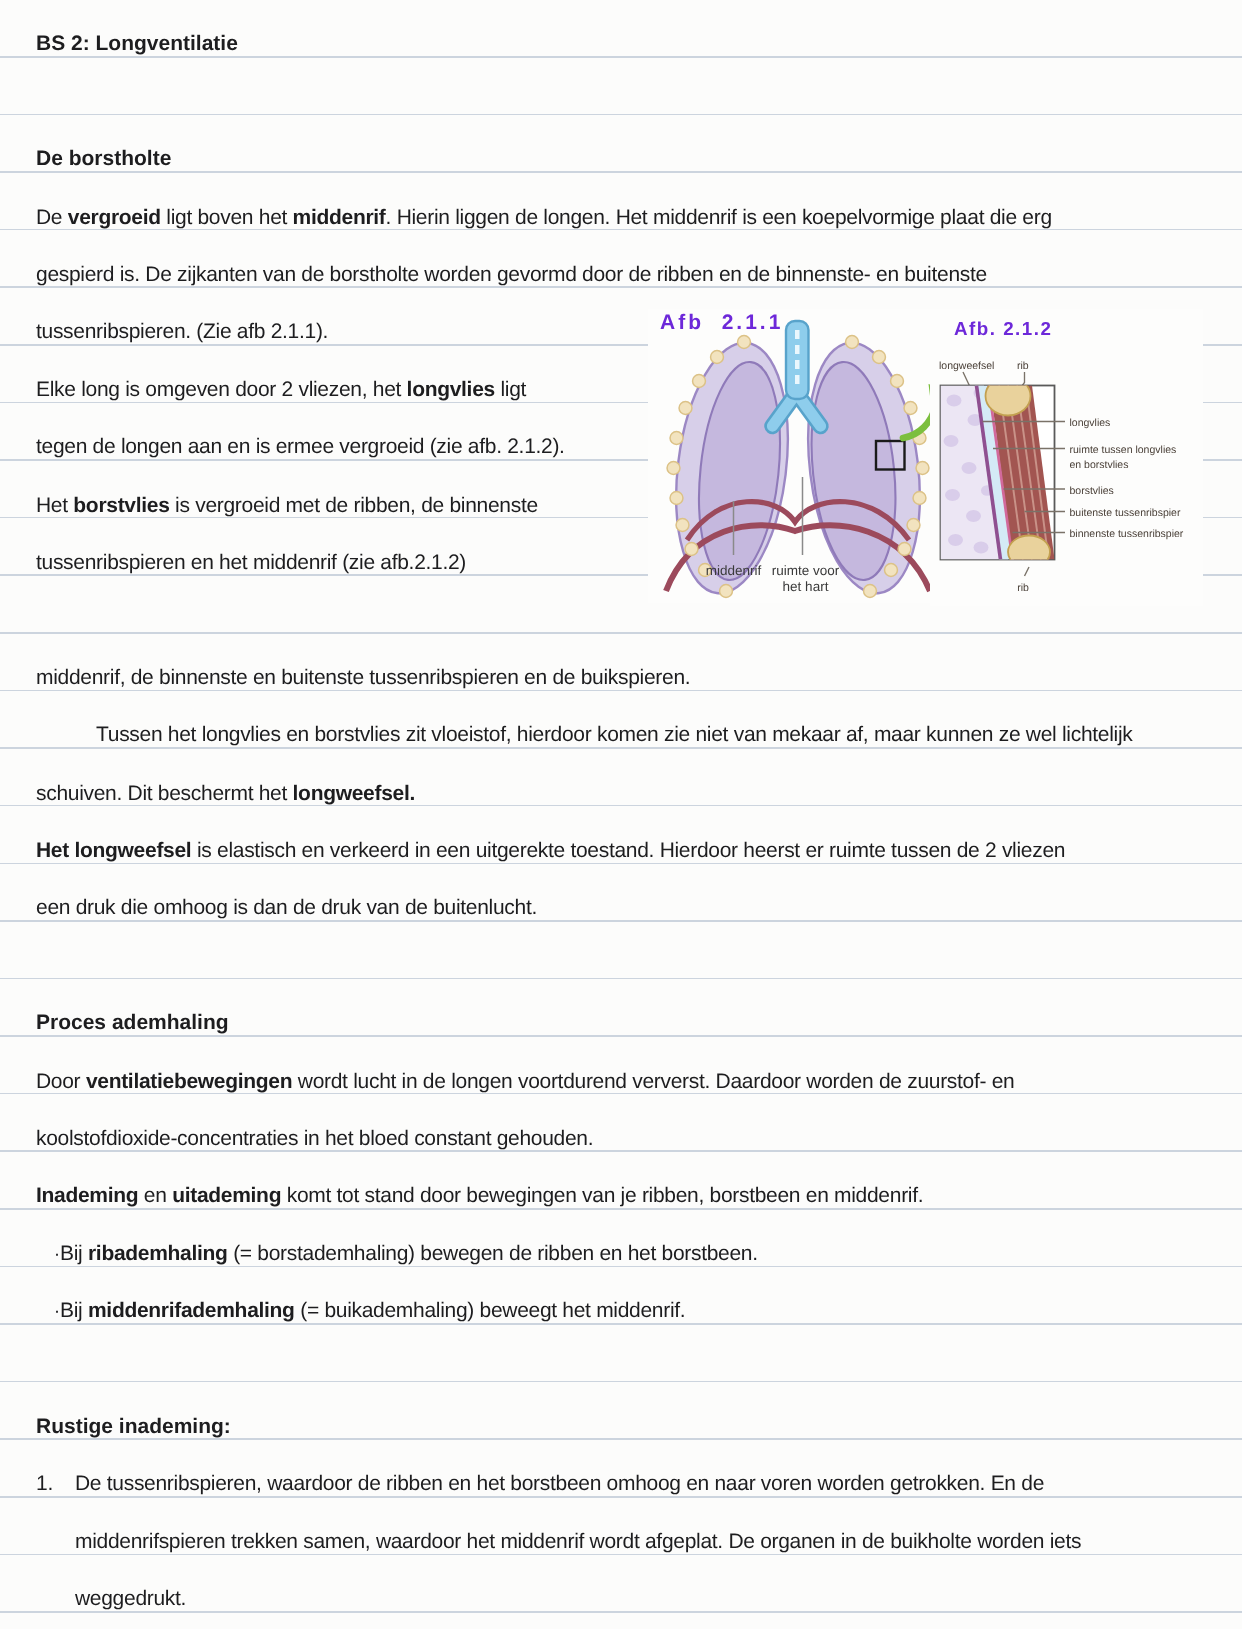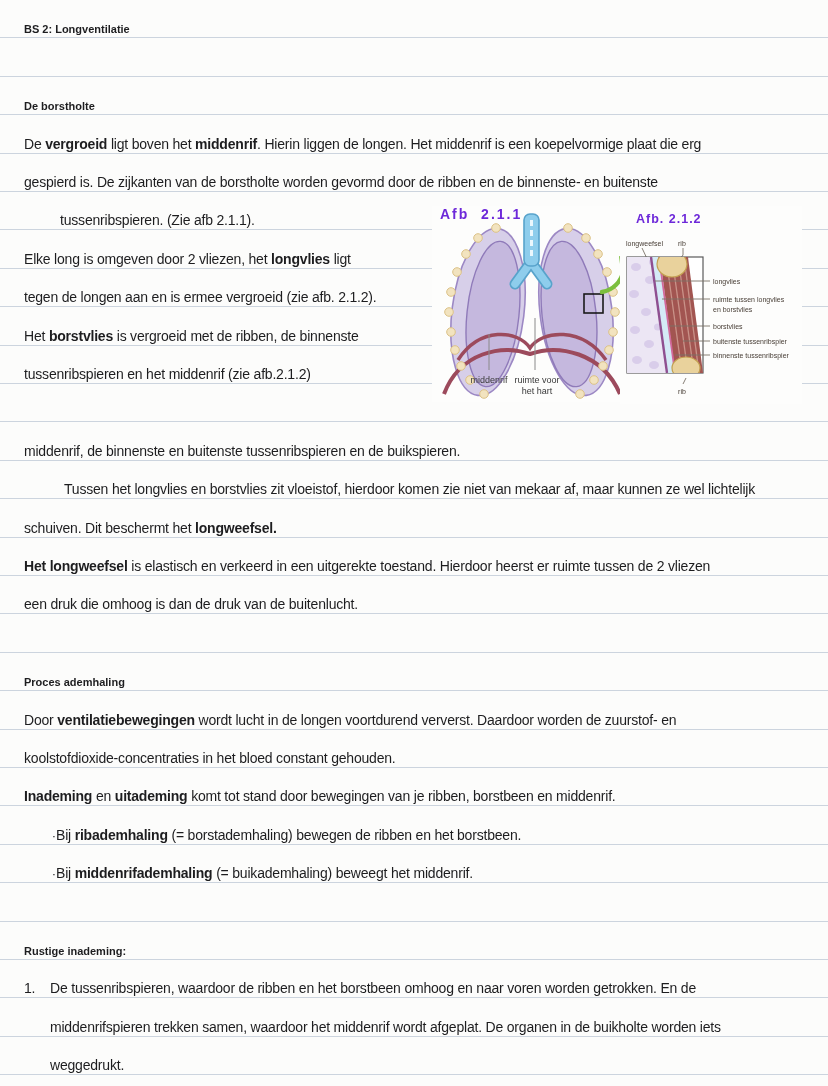--- a/index.html
+++ b/index.html
@@ -15,22 +15,22 @@
     position:absolute;inset:0;
     background:repeating-linear-gradient(180deg,
       transparent 0px, transparent 37.4px,
       #ccd4de 37.4px, #ccd4de 38.4px);
   }
   #rows{position:absolute;inset:0;}
   .row{
     position:absolute;left:24px;height:28px;line-height:28px;
     font-size:14px;letter-spacing:-0.2px;white-space:nowrap;
   }
-  .row.title span,.row.heading span{font-size:11px;font-weight:bold;letter-spacing:0;margin-top:24px;}
-  .row.bullet{left:42px;text-align:right;}
+  .row.title span,.row.heading span{font-size:14px;font-weight:bold;letter-spacing:0;margin-top:24px;}
+  .row.bullet{left:26px;text-align:right;}
   .row.indent{left:50px;}
   .b{font-weight:bold;}
   .marker{display:inline-block;}
   .marker.bullet{width:14px;font-size:13px;}
   .marker.numbered{width:26px;}
   .fig{position:absolute;background:#fdfdfc;}
   .fig1{left:432px;top:206px;width:200px;height:196px;}
   .fig2{left:620px;top:206px;width:182px;height:198px;}
   .caption{
     position:absolute;font-weight:bold;color:#6d28d9;white-space:pre;
@@ -43,21 +43,21 @@
 </head>
 <body>
 
 <div class="page">
   <div class="rules"></div>
   <div id="rows">
       <div class="row title" style="top: 14.4px;"><span class="b">BS 2: Longventilatie</span></div>
       <div class="row heading" style="top: 91.2px;"><span class="b">De borstholte</span></div>
       <div class="row body" style="top: 129.6px;"><span>De </span><span class="b">vergroeid</span><span> ligt boven het </span><span class="b">middenrif</span><span>. Hierin liggen de longen. Het middenrif is een koepelvormige plaat die erg</span></div>
       <div class="row body" style="top: 168px;"><span>gespierd is. De zijkanten van de borstholte worden gevormd door de ribben en de binnenste- en buitenste</span></div>
-      <div class="row body" style="top: 206.4px; margin-left: 36px;"><span>tussenribspieren. (Zie afb 2.1.1).</span></div>
+      <div class="row body" style="top: 206.4px;"><span>tussenribspieren. (Zie afb 2.1.1).</span></div>
       <div class="row body" style="top: 244.8px;"><span>Elke long is omgeven door 2 vliezen, het </span><span class="b">longvlies</span><span> ligt</span></div>
       <div class="row body" style="top: 283.2px;"><span>tegen de longen aan en is ermee vergroeid (zie afb. 2.1.2).</span></div>
       <div class="row body" style="top: 321.6px;"><span>Het </span><span class="b">borstvlies</span><span> is vergroeid met de ribben, de binnenste</span></div>
       <div class="row body" style="top: 360px;"><span>tussenribspieren en het middenrif (zie afb.2.1.2)</span></div>
       <div class="row body" style="top: 436.8px;"><span>middenrif, de binnenste en buitenste tussenribspieren en de buikspieren.</span></div>
       <div class="row body" style="top: 475.2px; margin-left: 40px;"><span>Tussen het longvlies en borstvlies zit vloeistof, hierdoor komen zie niet van mekaar af, maar kunnen ze wel lichtelijk</span></div>
       <div class="row body" style="top: 513.6px;"><span>schuiven. Dit beschermt het </span><span class="b">longweefsel.</span></div>
       <div class="row body" style="top: 552px;"><span class="b">Het longweefsel</span><span> is elastisch en verkeerd in een uitgerekte toestand. Hierdoor heerst er ruimte tussen de 2 vliezen</span></div>
       <div class="row body" style="top: 590.4px;"><span>een druk die omhoog is dan de druk van de buitenlucht.</span></div>
       <div class="row heading" style="top: 667.2px;"><span class="b">Proces ademhaling</span></div>

